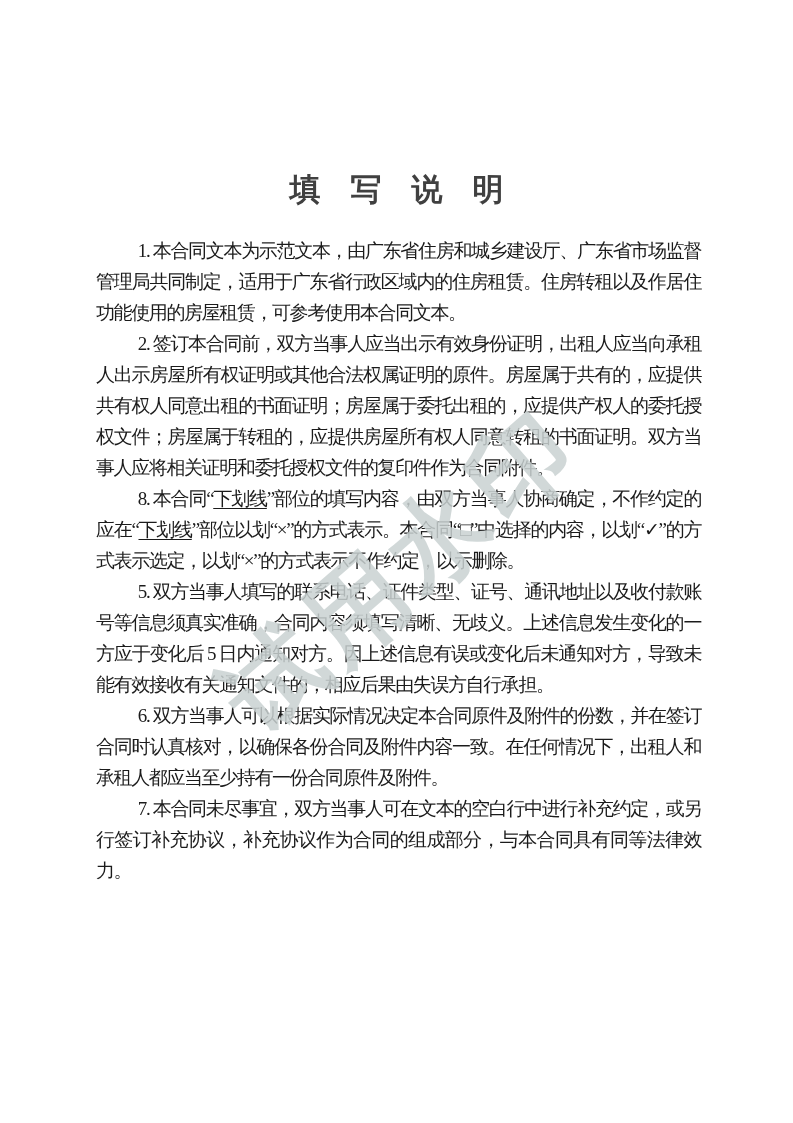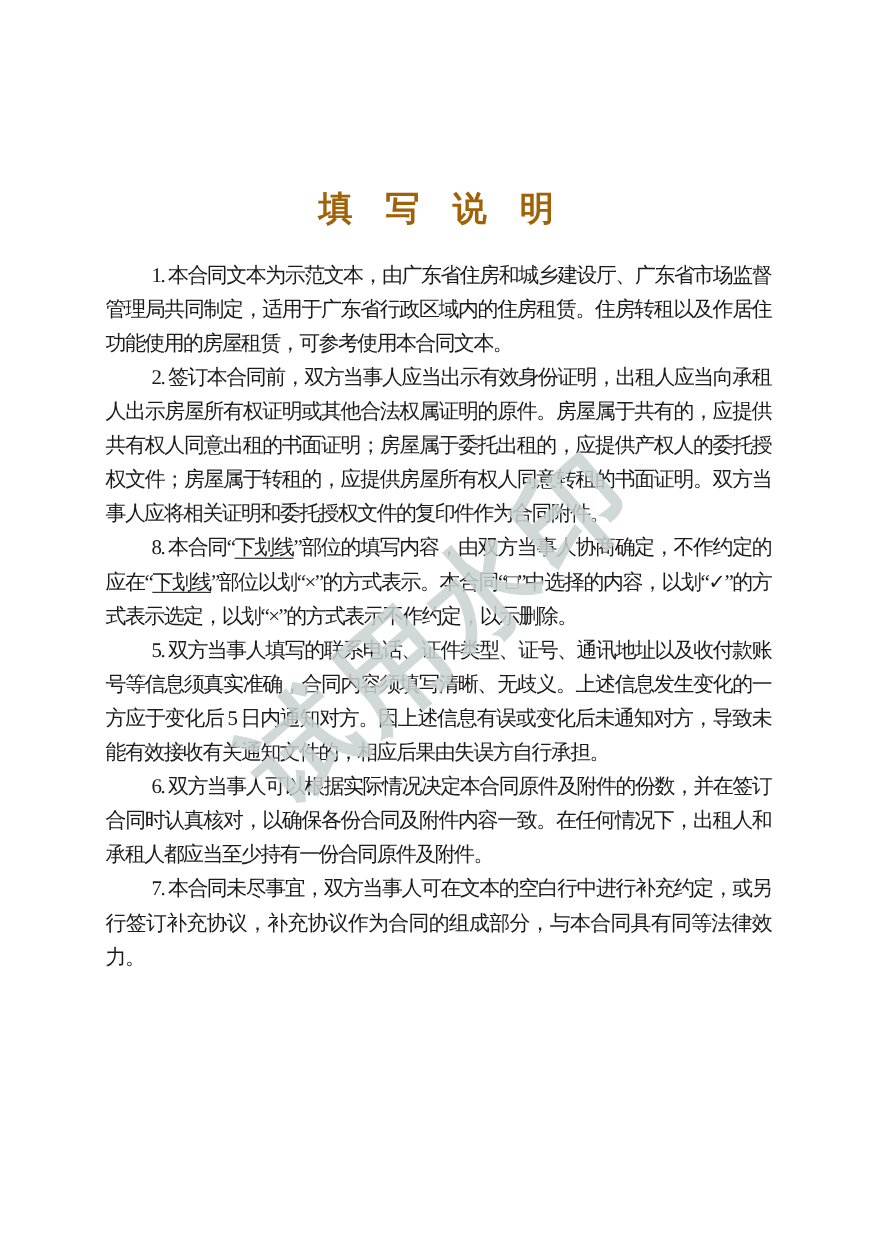--- a/index.html
+++ b/index.html
@@ -18,21 +18,21 @@
   }
   .doc-title {
     margin: 0;
     padding-top: 168px;
     padding-left: 30px; 
     text-align: center;
     font-size: 31px;
     line-height: 44px;
     font-weight: bold;
     letter-spacing: 30px;
-    color: #a16207;
+    color: #404040;
   }
   .content {
     position: absolute;
     left: 96px;
     top: 235px;
     width: 605px;
     font-size: 19px;
     line-height: 31px;
     letter-spacing: -1.4px;
     text-align: justify;

